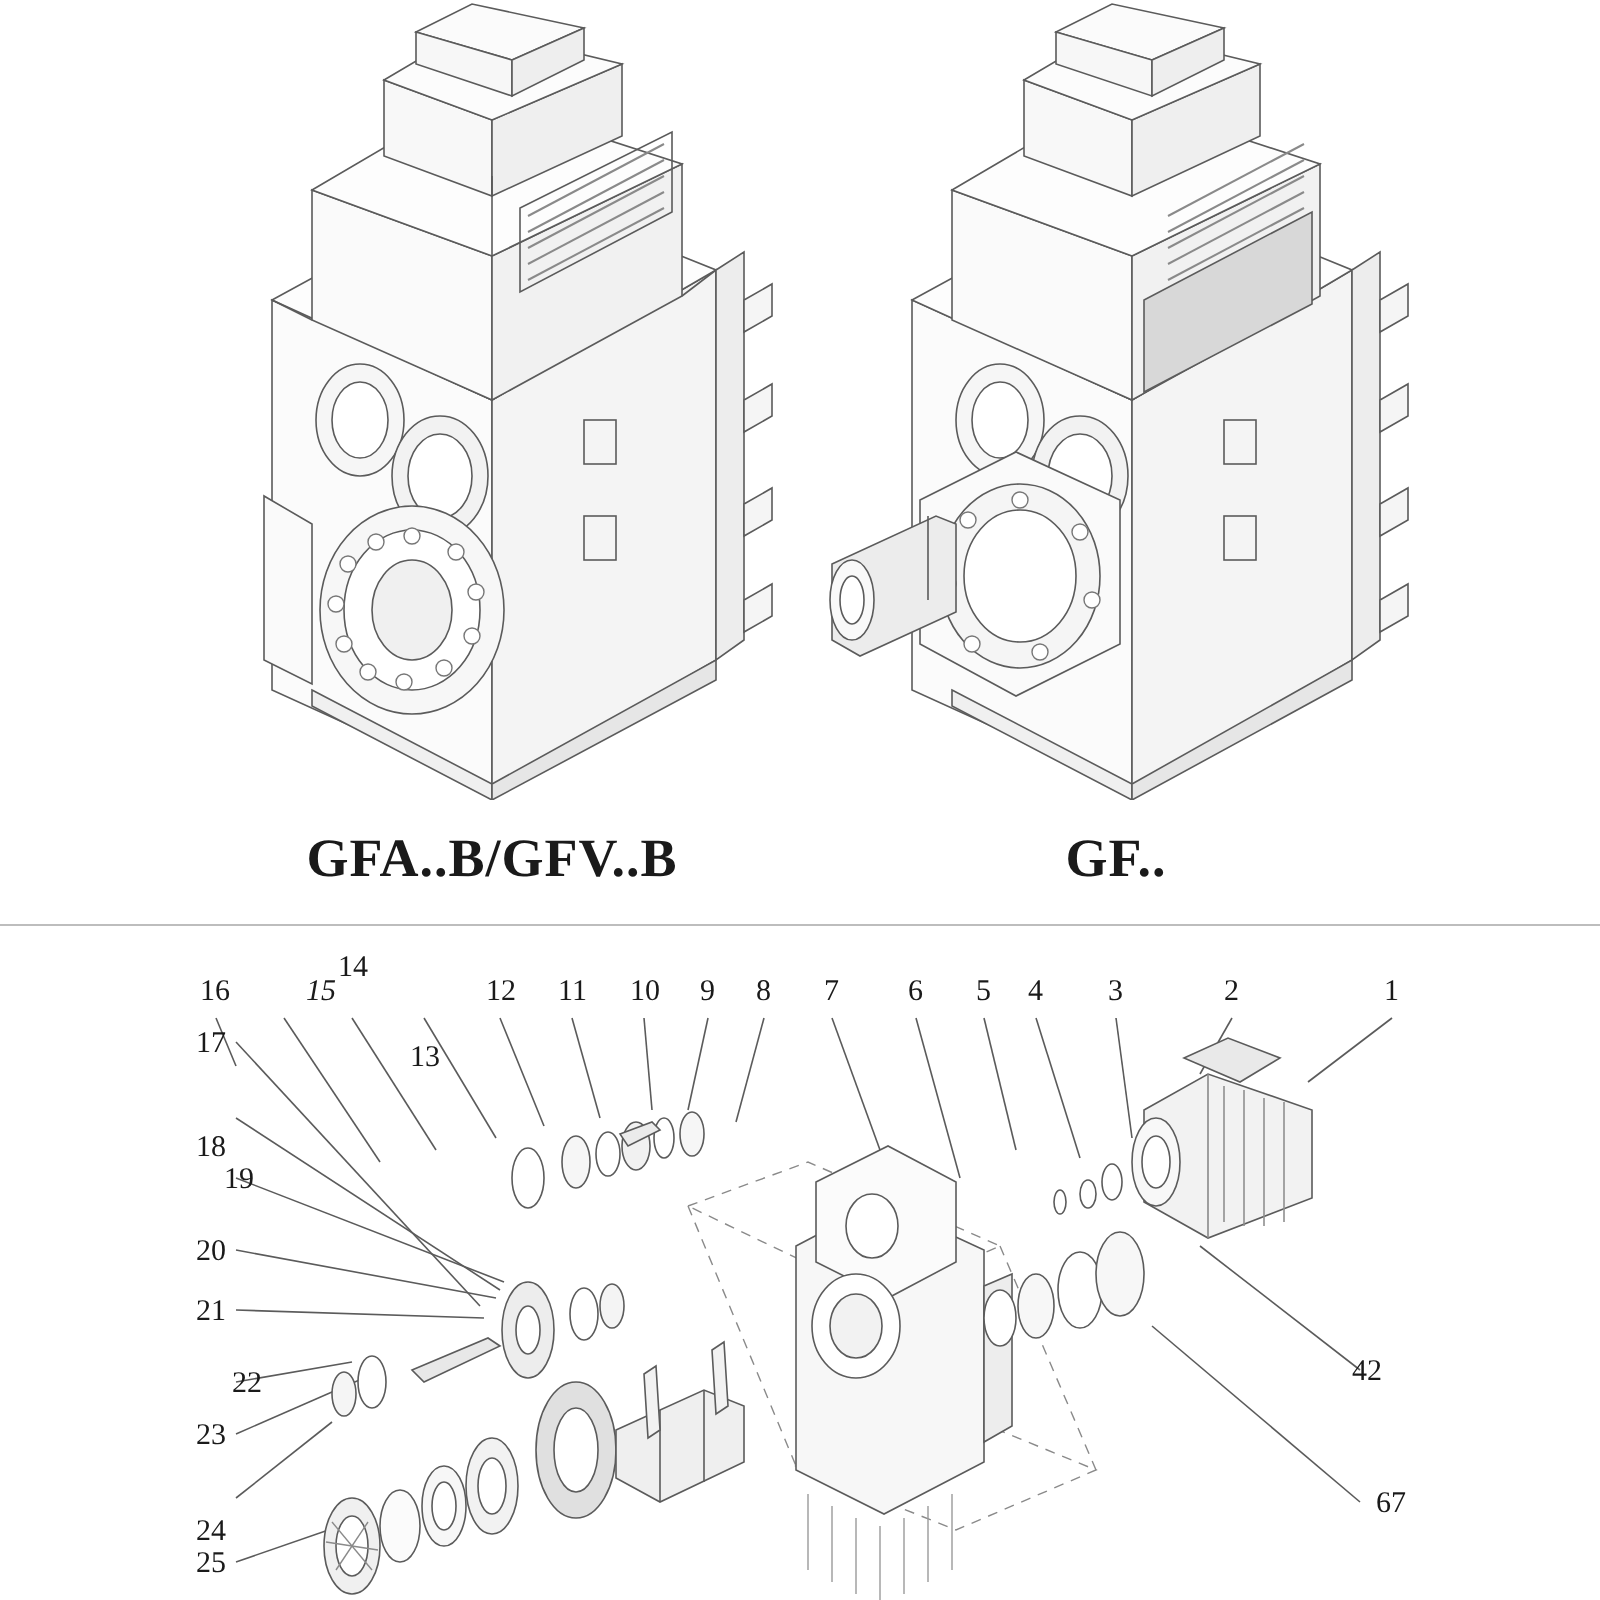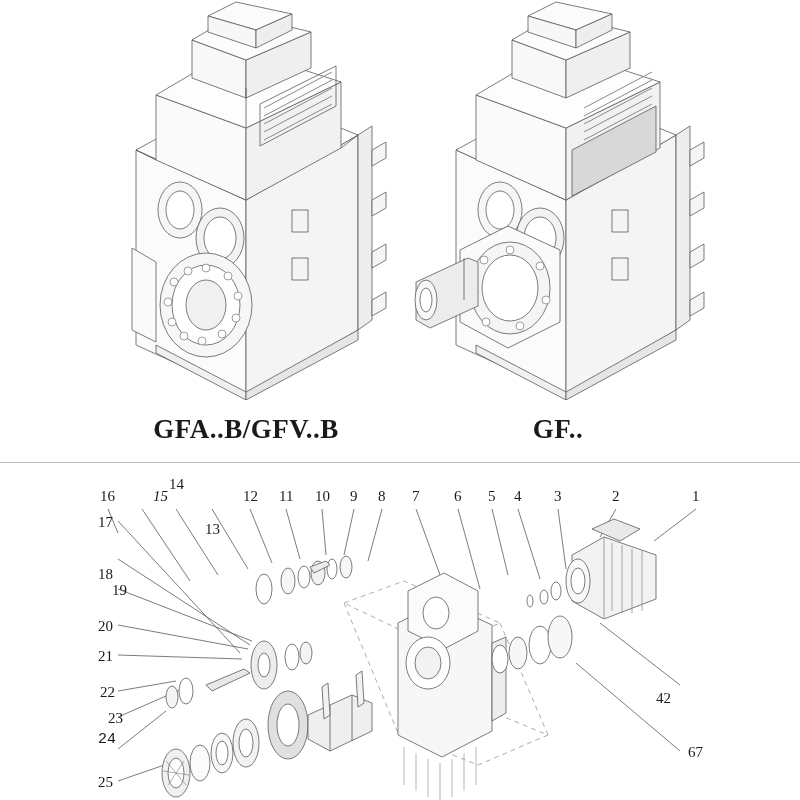--- a/index.html
+++ b/index.html
@@ -363,22 +363,22 @@
     <div class="callout" style="left:514px; top:26px;">4</div>
     <div class="callout" style="left:554px; top:26px;">3</div>
     <div class="callout" style="left:612px; top:26px;">2</div>
     <div class="callout" style="left:692px; top:26px;">1</div>
 
     <div class="callout" style="left:98px; top:52px;">17</div>
     <div class="callout" style="left:98px; top:104px;">18</div>
     <div class="callout" style="left:112px; top:120px;">19</div>
     <div class="callout" style="left:98px; top:156px;">20</div>
     <div class="callout" style="left:98px; top:186px;">21</div>
-    <div class="callout" style="left:100px; top:222px;text-align:right;">22</div>
-    <div class="callout" style="left:108px; top:248px;">23</div>
-    <div class="callout" style="left:98px; top:269px;font-family:Liberation Mono, monospace;">24</div>
+    <div class="callout" style="left:116px; top:222px;text-align:right;">22</div>
+    <div class="callout" style="left:98px; top:248px;">23</div>
+    <div class="callout" style="left:98px; top:296px;">24</div>
     <div class="callout" style="left:98px; top:312px;">25</div>
 
-    <div class="callout" style="left:656px; top:216px;margin-top:12px;">42</div>
+    <div class="callout" style="left:676px; top:216px;">42</div>
     <div class="callout" style="left:688px; top:282px;">67</div>
   </div>
 
 </div>
 
 </body></html>

